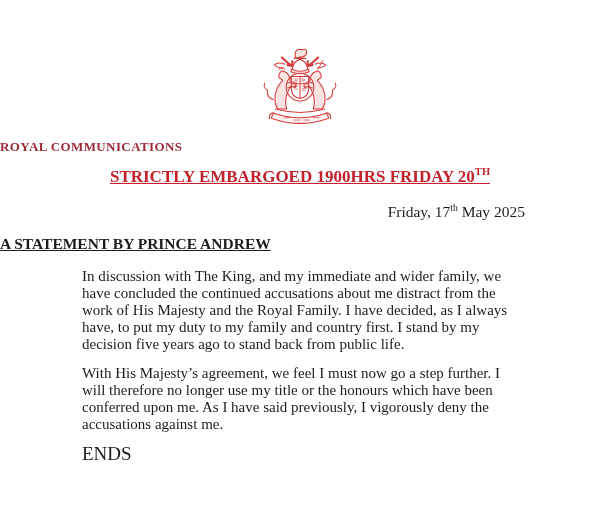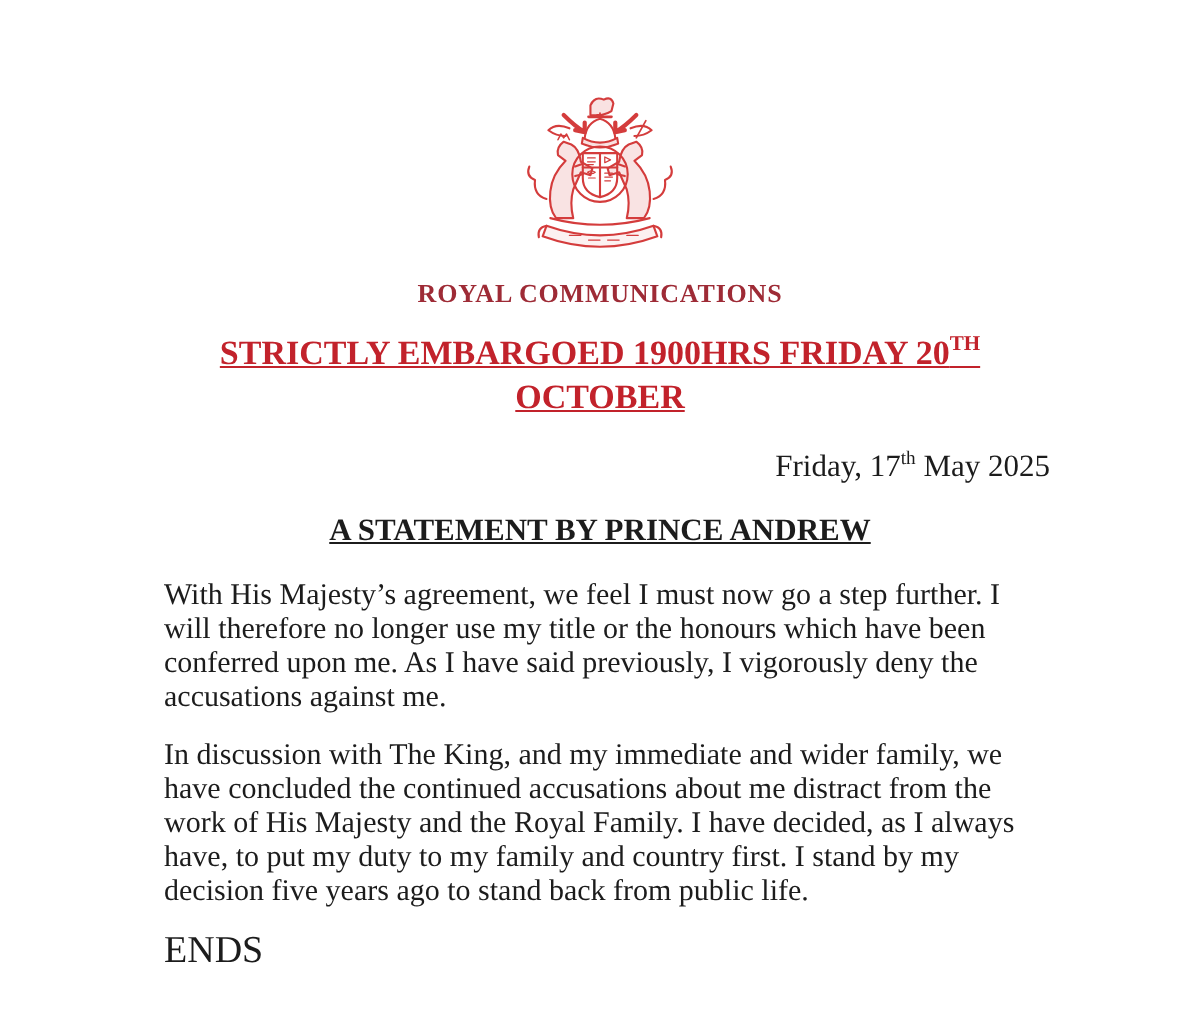--- a/index.html
+++ b/index.html
@@ -26,21 +26,20 @@
     background: var(--page_bg);
   }
   .crest-wrap {
     padding-top: 46px;
     text-align: center;
     line-height: 0;
   }
   .crest-wrap svg { color: var(--crest_red); }
   .org-title {
     margin-top: 7px;
-    text-align: center;
     color: var(--org_red);
     font-size: 13px;
     font-weight: 600;
     letter-spacing: 0.4px;
     line-height: 16px;
   }
   .embargo {
     margin-top: 11px;
     text-align: center;
     color: var(--embargo_red);
@@ -57,21 +56,21 @@
   }
   .date-line {
     margin-top: 14px;
     text-align: right;
     padding-right: 75px;
     font-size: 15.5px;
     line-height: 19px;
   }
   .stmt-title {
     margin-top: 13px;
-    text-align: center;
+    text-align: left;
     font-weight: 700;
     font-size: 15.5px;
     line-height: 19px;
     text-decoration: underline;
   }
   .body-text {
     margin: 15px 0 0 82px;
     font-size: 15px;
     line-height: 17px;
   }
@@ -134,34 +133,33 @@
           <path d="M34,75 h6 M44,77.5 h6 M54,77.5 h6 M64,75 h6"></path>
         </g>
       </g>
     </svg>
   </div>
 
   <div class="org-title">ROYAL COMMUNICATIONS</div>
 
   <div class="embargo">
     <div><span class="u"><span>STRICTLY EMBARGOED 1900HRS FRIDAY 20</span><sup>TH</sup></span></div>
-    <div><span class="u">OCTOBER</span></div>
   </div>
 
   <div class="date-line"><span>Friday, 17</span><sup>th</sup><span> May 2025</span></div>
 
   <div class="stmt-title">A STATEMENT BY PRINCE ANDREW</div>
 
   <div class="body-text">
-    <p>With His Majesty’s agreement, we feel I must now go a step further. I
-will therefore no longer use my title or the honours which have been
-conferred upon me. As I have said previously, I vigorously deny the
-accusations against me.</p>
     <p>In discussion with The King, and my immediate and wider family, we
 have concluded the continued accusations about me distract from the
 work of His Majesty and the Royal Family. I have decided, as I always
 have, to put my duty to my family and country first. I stand by my
 decision five years ago to stand back from public life.</p>
+    <p>With His Majesty’s agreement, we feel I must now go a step further. I
+will therefore no longer use my title or the honours which have been
+conferred upon me. As I have said previously, I vigorously deny the
+accusations against me.</p>
   </div>
 
   <div class="ends">ENDS</div>
 
 </div>
 
 </body></html>

